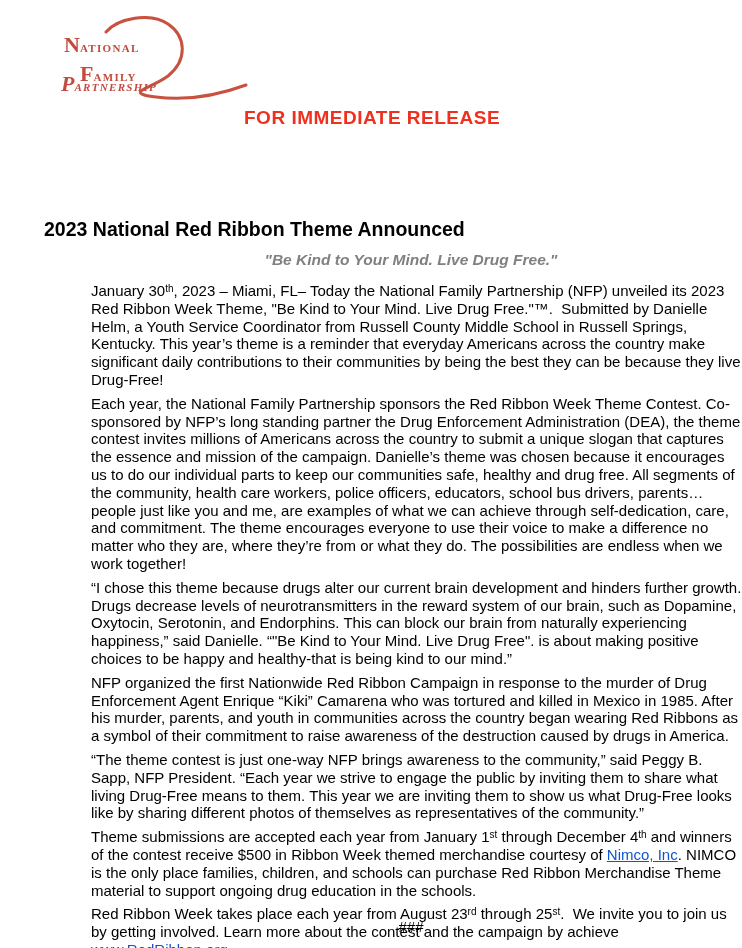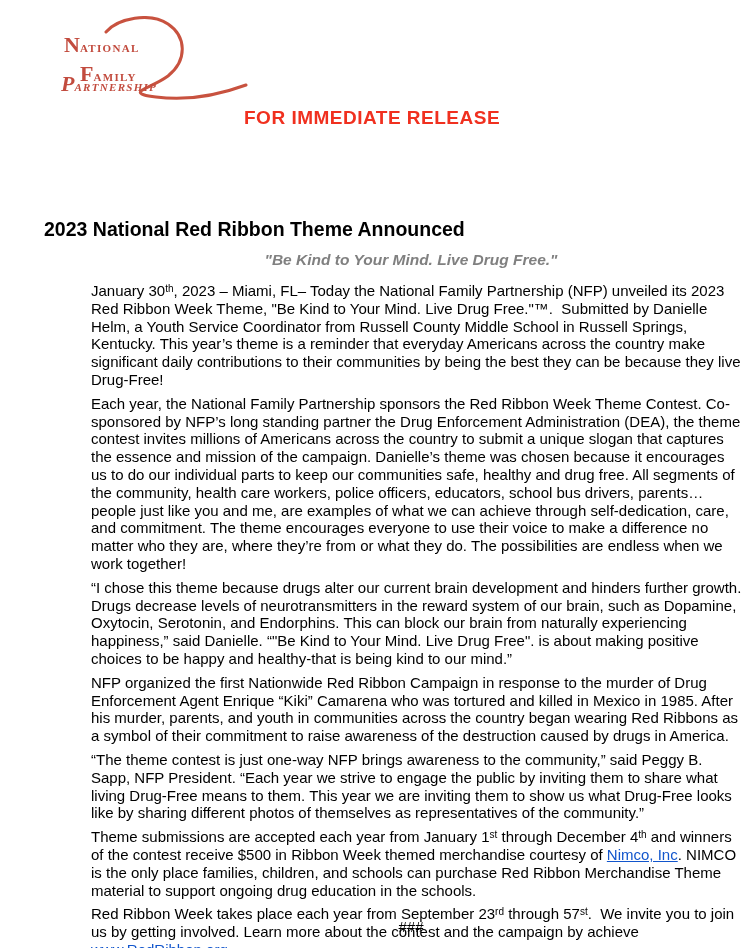--- a/index.html
+++ b/index.html
@@ -80,18 +80,18 @@
   <div class="headline">2023 National Red Ribbon Theme Announced</div>
   <div class="subtitle">"Be Kind to Your Mind. Live Drug Free."</div>
 
   <div class="body-copy">
       <p><span class="b">January 30</span><span class="b sup">th</span><span class="b">, 2023 – Miami, FL–</span><span> Today the National Family Partnership (NFP) unveiled its 2023 Red Ribbon Week Theme, </span><span class="b">"Be Kind to Your Mind. Live Drug Free."</span><span>™.  Submitted by Danielle Helm, a Youth Service Coordinator from Russell County Middle School in Russell Springs, Kentucky. This year’s theme is a reminder that everyday Americans across the country make significant daily contributions to their communities by being the best they can be because they live Drug-Free!</span></p>
       <p><span>Each year, the National Family Partnership sponsors the Red Ribbon Week Theme Contest. Co-sponsored by NFP’s long standing partner the Drug Enforcement Administration (DEA), the theme contest invites millions of Americans across the country to submit a unique slogan that captures the essence and mission of the campaign. Danielle’s theme was chosen because it encourages us to do our individual parts to keep our communities safe, healthy and drug free. All segments of the community, health care workers, police officers, educators, school bus drivers, parents… people just like you and me, are examples of what we can achieve through self-dedication, care, and commitment. The theme encourages everyone to use their voice to make a difference no matter who they are, where they’re from or what they do. The possibilities are endless when we work together!</span></p>
       <p><span>“I chose this theme because drugs alter our current brain development and hinders further growth. Drugs decrease levels of neurotransmitters in the reward system of our brain, such as Dopamine, Oxytocin, Serotonin, and Endorphins. This can block our brain from naturally experiencing happiness,” said Danielle. “"Be Kind to Your Mind. Live Drug Free". is about making positive choices to be happy and healthy-that is being kind to our mind.”</span></p>
       <p><span>NFP organized the first Nationwide Red Ribbon Campaign in response to the murder of Drug Enforcement Agent Enrique “Kiki” Camarena who was tortured and killed in Mexico in 1985. After his murder, parents, and youth in communities across the country began wearing Red Ribbons as a symbol of their commitment to raise awareness of the destruction caused by drugs in America.</span></p>
       <p><span>“The theme contest is just one-way NFP brings awareness to the community,” said Peggy B. Sapp, NFP President. “Each year we strive to engage the public by inviting them to share what living Drug-Free means to them. This year we are inviting them to show us what Drug-Free looks like by sharing different photos of themselves as representatives of the community.”</span></p>
       <p><span>Theme submissions are accepted each year from January 1</span><span class="sup">st</span><span> through December 4</span><span class="sup">th</span><span> and winners of the contest receive $500 in Ribbon Week themed merchandise courtesy of </span><a href="#" class="lnk">Nimco, Inc</a><span>. NIMCO is the only place families, children, and schools can purchase Red Ribbon Merchandise Theme material to support ongoing drug education in the schools.</span></p>
-      <p><span>Red Ribbon Week takes place each year from September 23</span><span class="sup">rd</span><span> through 57</span><span class="sup">st</span><span>.  We invite you to join us by getting involved. Learn more about the contest and the campaign by achieve </span><a href="#" class="lnk">www.RedRibbon.org</a><span>.</span></p>
+      <p><span>Red Ribbon Week takes place each year from August 23</span><span class="sup">rd</span><span> through 25</span><span class="sup">st</span><span>.  We invite you to join us by getting involved. Learn more about the contest and the campaign by achieve </span><a href="#" class="lnk">www.RedRibbon.org</a><span>.</span></p>
     </div>
 
   <div class="footer-mark">###</div>
 
 </div>
 
 </body></html>

